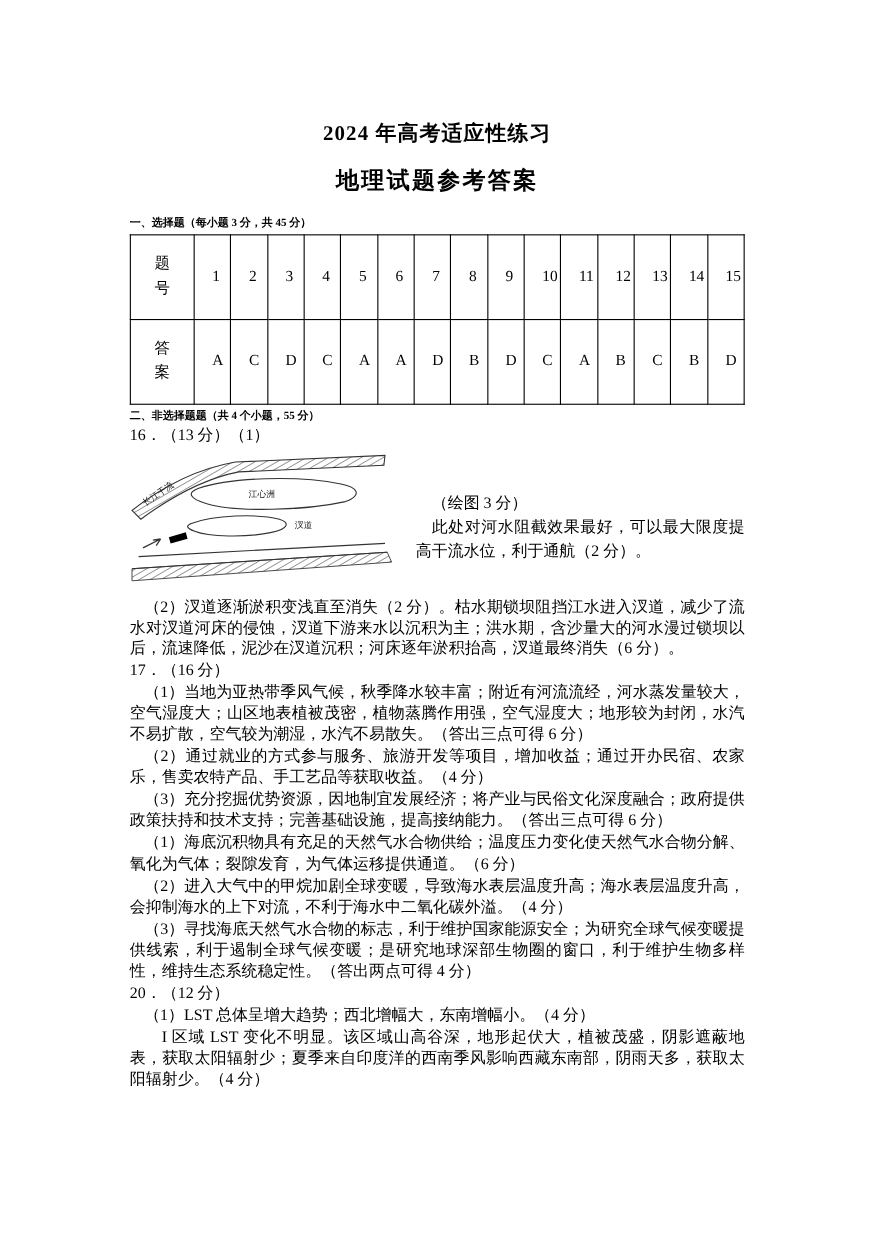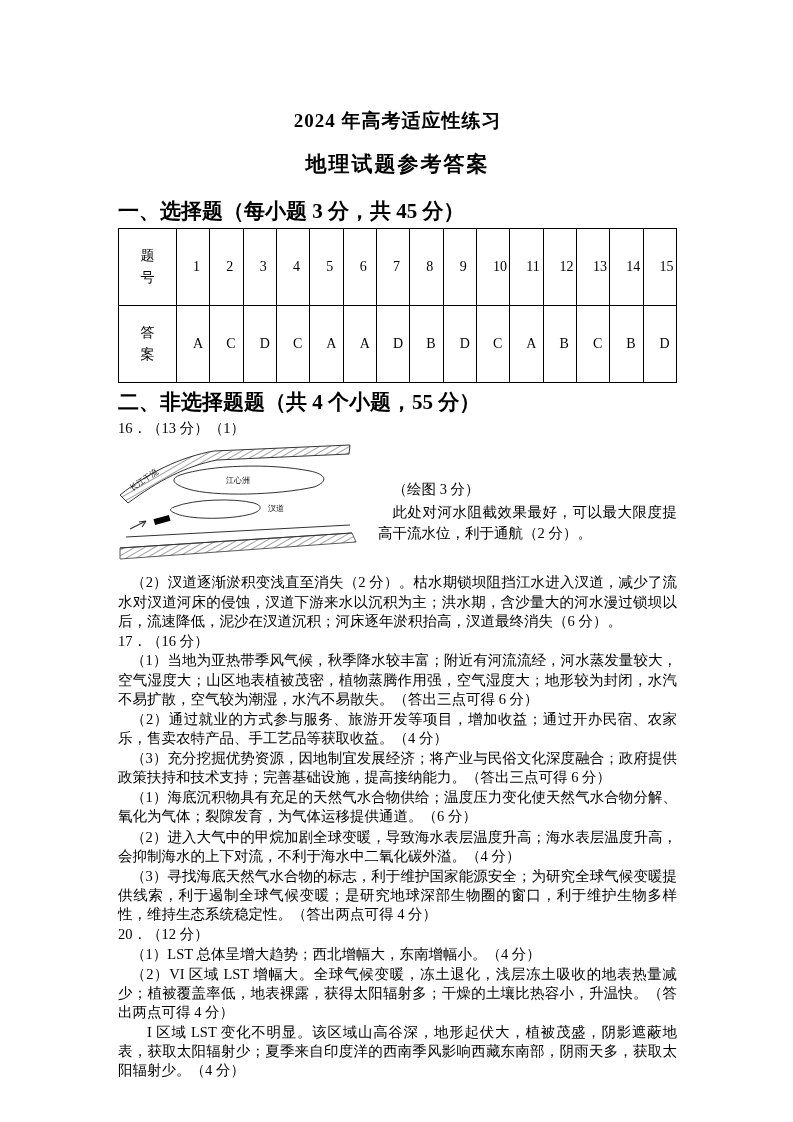--- a/index.html
+++ b/index.html
@@ -24,21 +24,21 @@
   }
   .doc-subtitle {
     text-align: center;
     font-size: 21px;
     font-weight: bold;
     letter-spacing: 2px;
     margin-bottom: 18px;
   }
   .sec-heading {
     font-weight: bold;
-    font-size: 21px;
+    font-size: 10px;
     line-height: 1.45;
   }
   table.ans-table {
     border-collapse: collapse;
     width: 100%;
     margin: 2px 0 4px 0;
     table-layout: fixed;
   }
   table.ans-table td {
     border: 1px solid #000;
@@ -176,16 +176,15 @@
   <div class="para">（1）当地为亚热带季风气候，秋季降水较丰富；附近有河流流经，河水蒸发量较大，空气湿度大；山区地表植被茂密，植物蒸腾作用强，空气湿度大；地形较为封闭，水汽不易扩散，空气较为潮湿，水汽不易散失。（答出三点可得 6 分）</div>
   <div class="para">（2）通过就业的方式参与服务、旅游开发等项目，增加收益；通过开办民宿、农家乐，售卖农特产品、手工艺品等获取收益。（4 分）</div>
   <div class="para">（3）充分挖掘优势资源，因地制宜发展经济；将产业与民俗文化深度融合；政府提供政策扶持和技术支持；完善基础设施，提高接纳能力。（答出三点可得 6 分）</div>
 
   <div class="para">（1）海底沉积物具有充足的天然气水合物供给；温度压力变化使天然气水合物分解、氧化为气体；裂隙发育，为气体运移提供通道。（6 分）</div>
   <div class="para">（2）进入大气中的甲烷加剧全球变暖，导致海水表层温度升高；海水表层温度升高，会抑制海水的上下对流，不利于海水中二氧化碳外溢。（4 分）</div>
   <div class="para">（3）寻找海底天然气水合物的标志，利于维护国家能源安全；为研究全球气候变暖提供线索，利于遏制全球气候变暖；是研究地球深部生物圈的窗口，利于维护生物多样性，维持生态系统稳定性。（答出两点可得 4 分）</div>
 
   <div class="qnum">20．（12 分）</div>
   <div class="para">（1）LST 总体呈增大趋势；西北增幅大，东南增幅小。（4 分）</div>
-  <div class="para">（2）VI 区域 LST 增幅大。全球气候变暖，冻土退化，浅层冻土吸收的地表热量减少；植被覆盖率低，地表裸露，获得太阳辐射多；干燥的土壤比热容小，升温快。（答出两点可得 4 分）</div>
   <div class="para indent2">I 区域 LST 变化不明显。该区域山高谷深，地形起伏大，植被茂盛，阴影遮蔽地表，获取太阳辐射少；夏季来自印度洋的西南季风影响西藏东南部，阴雨天多，获取太阳辐射少。（4 分）</div>
 
 </div>
 
 </body></html>

